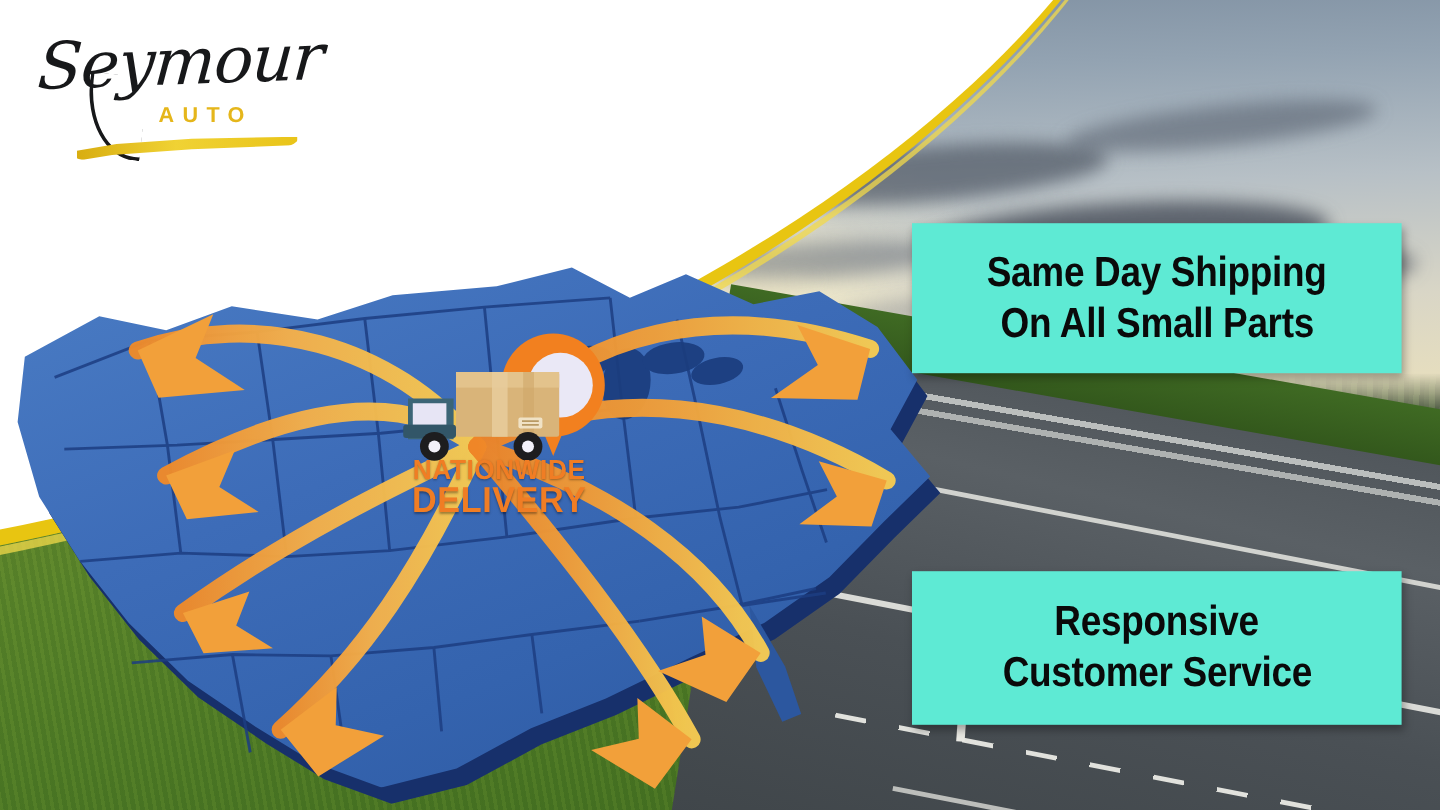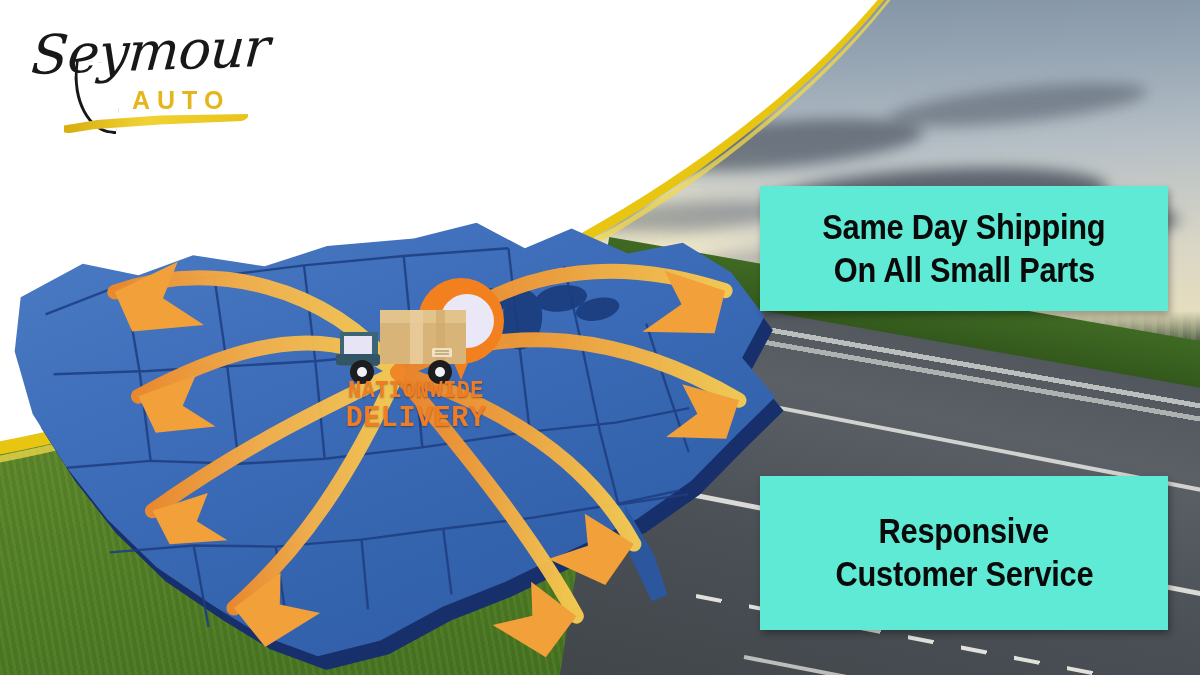--- a/index.html
+++ b/index.html
@@ -149,21 +149,21 @@
     font-size:54px;
     font-weight:400;
     color:#17181a;
     letter-spacing:-1px;
     transform:skewX(-6deg) rotate(-2deg);
     white-space:nowrap;
   }
   .logo-auto{
     position:absolute; left:104px; top:68px;
     font-family:"Liberation Sans", sans-serif;
-    font-size:25px;
+    font-size:18px;
     font-weight:700;
     color:#e5b61b;
     letter-spacing:7px;
   }
   .logo-swoosh{
     position:absolute; left:36px; top:96px;
     width:184px; height:20px;
     background:linear-gradient(90deg,#d8ad10 0%, #f0d234 45%, #e9c419 100%);
     border-radius:0 0 90% 12%;
     clip-path:polygon(0% 58%, 18% 30%, 52% 8%, 100% 0%, 100% 34%, 52% 52%, 16% 76%, 0% 100%);
@@ -242,21 +242,21 @@
     border-radius:50%;
   }
   .truck{ position:absolute; left:8px; top:28px; width:140px; height:86px; }
   .truck svg{ width:100%; height:100%; display:block; }
 
   .nw-text{
     position:absolute; left:0; top:104px;
     width:180px;
     text-align:center;
     color:#f07d24;
-    font-family:Liberation Mono, monospace;
+    font-family:Liberation Sans, sans-serif;
     font-weight:700;
     line-height:1.02;
     text-shadow:0 1px 2px rgba(0,0,0,0.35);
   }
   .nw-1{ font-size:23px; letter-spacing:0.5px; transform:scaleX(0.95); }
   .nw-2{ font-size:30px; letter-spacing:0.5px; transform:scaleX(0.95); }
 
   
   .panel{
     position:absolute;
@@ -274,21 +274,21 @@
     font-family:"Liberation Sans", sans-serif;
     font-weight:700;
     font-size:35px;
     line-height:1.22;
     letter-spacing:-0.3px;
     transform:scaleX(0.88);
     white-space:nowrap;
   }
   #panel-1{ left:760px; top:150px;  width:408px; height:125px; }
   #panel-2{ left:760px; top:318px;  width:408px; height:84px;  }
-  #panel-3{ left:760px; top:440px;  width:408px; height:154px; }
+  #panel-3{ left:760px; top:440px;  width:408px; height:128px; }
 </style>
 </head>
 <body>
 
 <div class="banner">
 
   <div class="photo">
     <div class="sky"></div>
     <div class="cloud c1"></div>
     <div class="cloud c2"></div>

